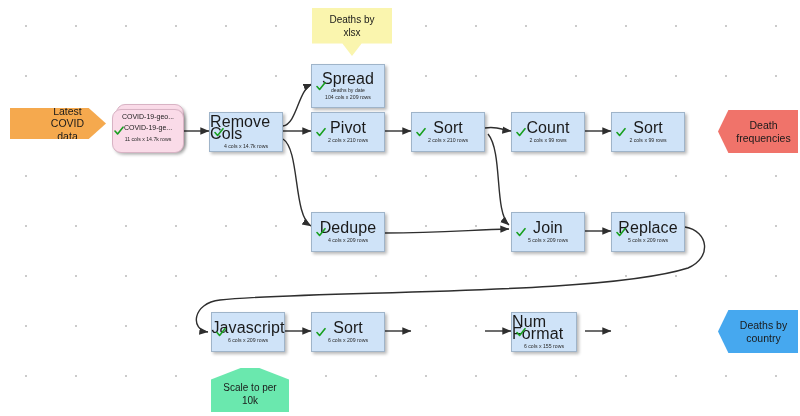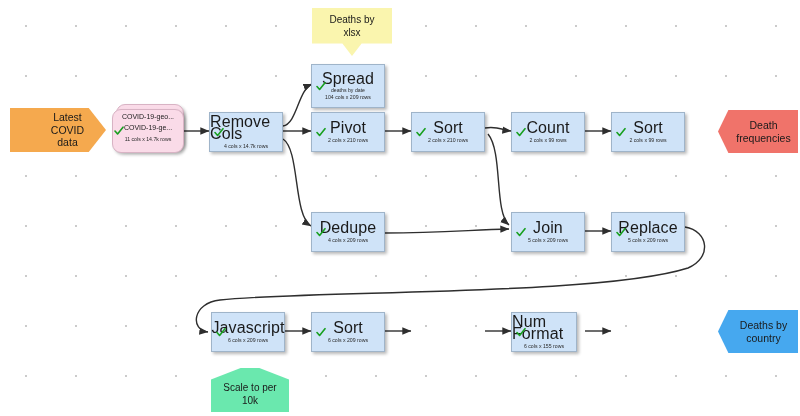--- a/index.html
+++ b/index.html
@@ -140,21 +140,21 @@
       <path d="M385,233 C440,233 470,230 509,229"></path>
       <path d="M585,231 L611,231"></path>
       <path d="M585,331 L611,331"></path>
       <path d="M285,331 L311,331"></path>
       <path d="M385,331 L411,331"></path>
       <path d="M485,331 L511,331"></path>
       <path d="M685,227 C709,231 712,258 688,268 C600,296 310,290 220,300 C192,303 190,330 208,332"></path>
     </g>
   </svg>
 
-  <div class="banner right" style="left:10px;top:108px;width:96px;height:44px;padding-left:30px;">
+  <div class="banner right" style="left:10px;top:108px;width:96px;height:31px;padding-left:30px;">
     <div>
       <div>Latest</div>
       <div>COVID data</div>
     </div>
   </div>
 
   <div class="banner left-notch red" style="left:718px;top:110px;width:80px;height:43px;">
     <div>
       <div>Death</div>
       <div>frequencies</div>

